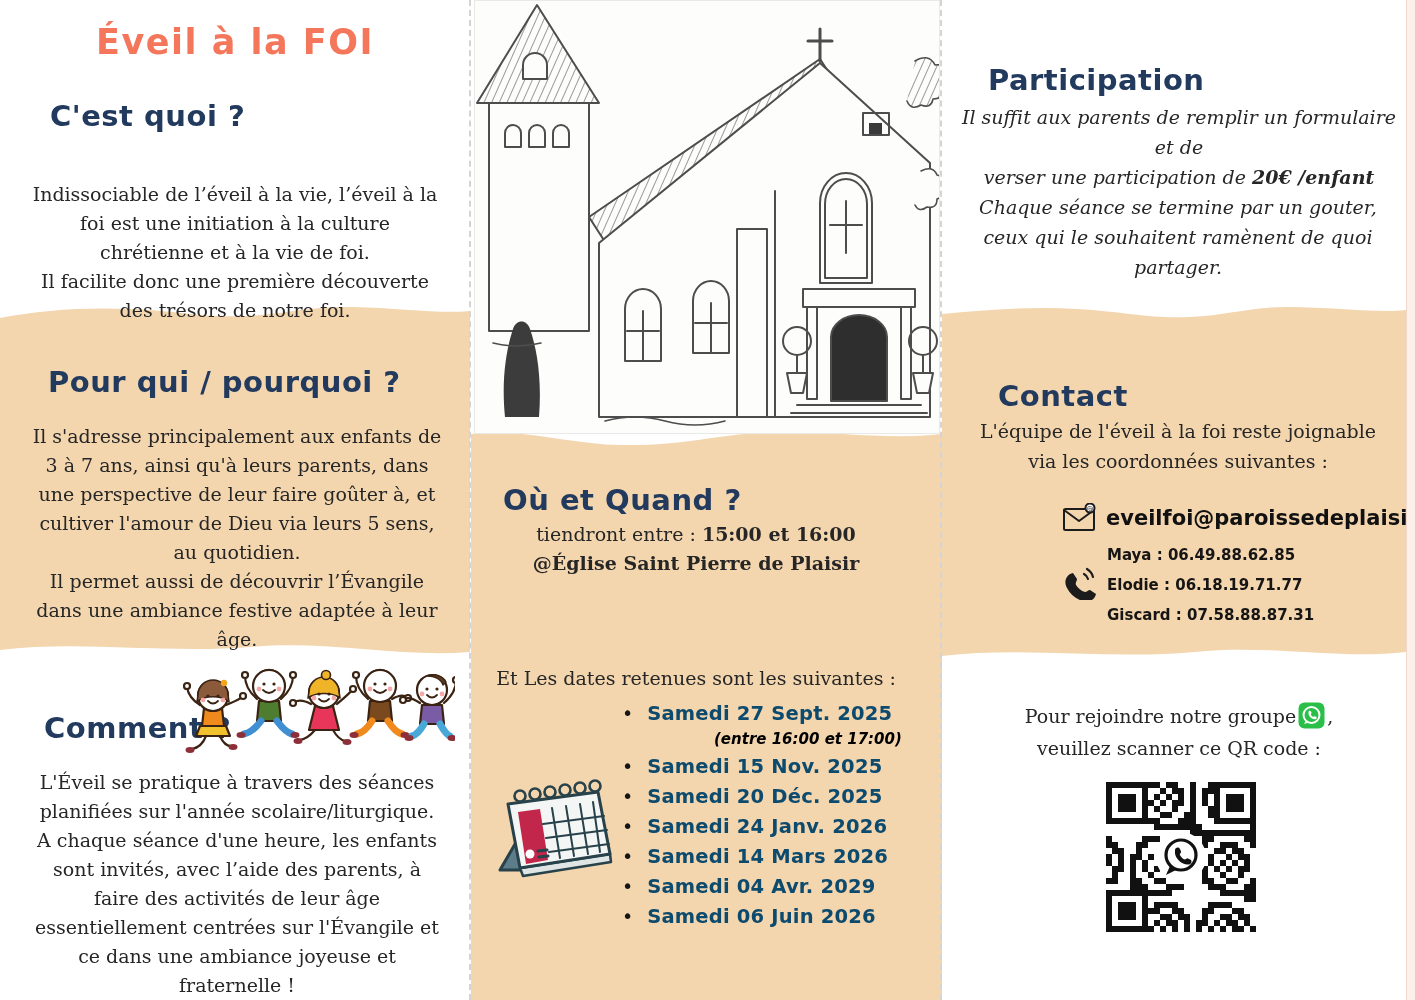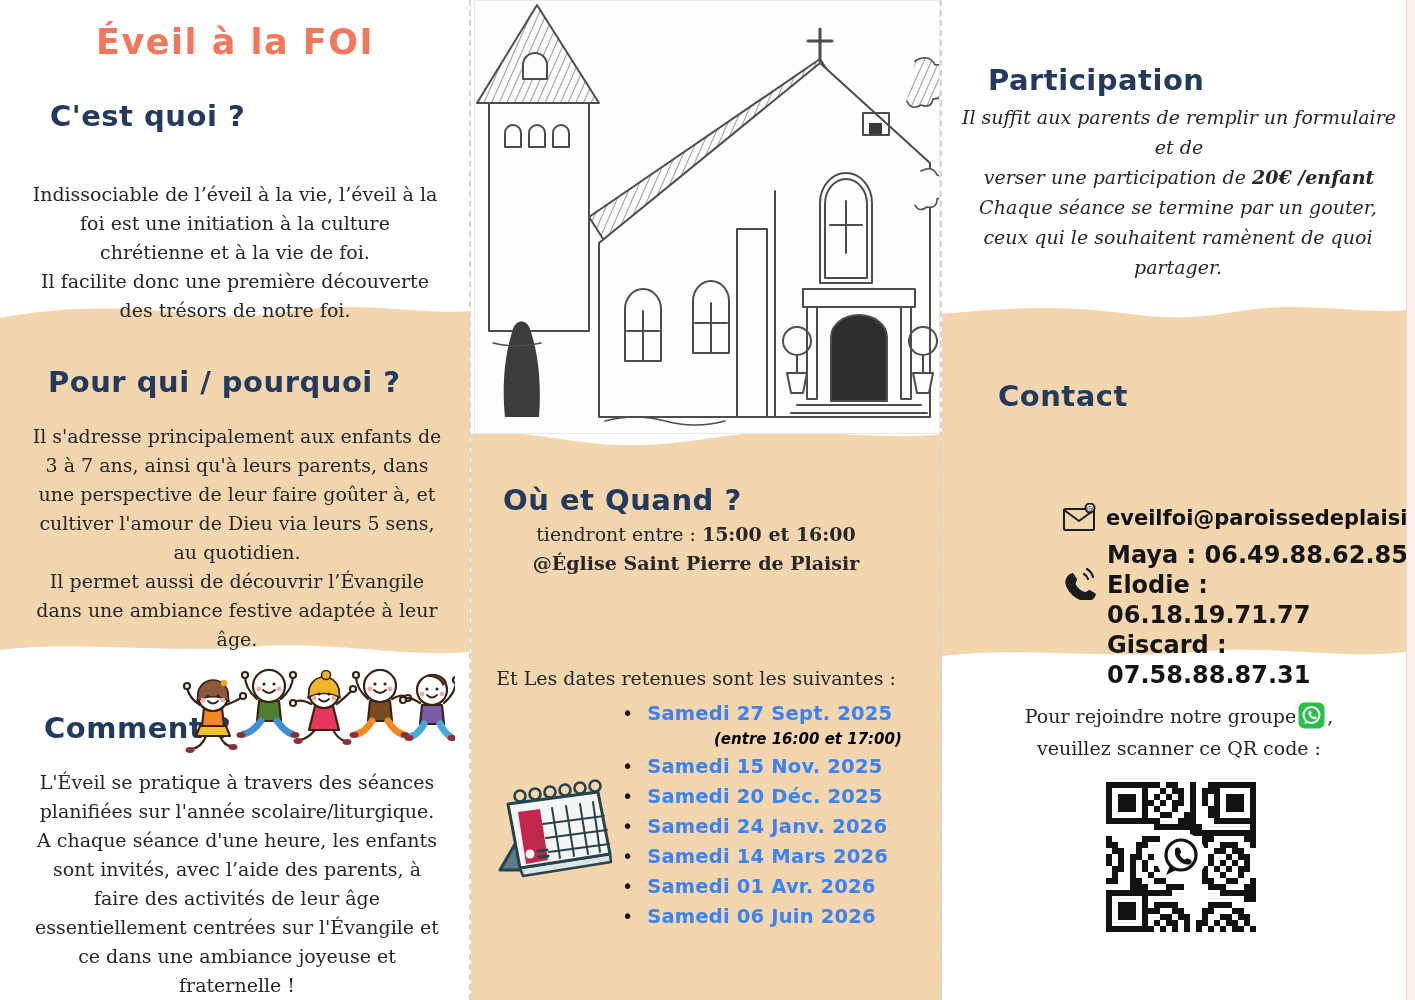--- a/index.html
+++ b/index.html
@@ -13,25 +13,25 @@
   .brand-title{font-family:"DejaVu Sans", sans-serif;font-weight:700;color:var(--coral,#f4765b);
                font-size:35px;letter-spacing:1.5px;}
   .body-text{font-size:19px;line-height:29px;}
   .italic-text{font-style:italic;font-size:19px;line-height:30px;}
   .fold-line{width:0;border-left:2px dashed #d4d4d4;height:1000px;top:0;}
   .page-edge{background:#fdf0ea;border-left:1px solid #f2d9cf;}
   .band-svg{display:block;}
   ul.dates{list-style:none;margin:0;padding:0;}
   ul.dates li{display:flex;align-items:baseline;margin-bottom:7px;}
   ul.dates .bullet{font-family:"DejaVu Sans",sans-serif;font-size:19px;margin-right:14px;color:#151515;}
-  ul.dates .dlabel{font-family:"DejaVu Sans",sans-serif;font-weight:700;font-size:19.5px;color:#3b82f6;
+  ul.dates .dlabel{font-family:"DejaVu Sans",sans-serif;font-weight:700;font-size:19.5px;color:#0c4a6e;
                    letter-spacing:.2px;}
   .date-note{font-family:"DejaVu Sans",sans-serif;font-weight:700;font-style:italic;font-size:15px;
              color:#000000;margin:-2px 0 7px 92px;}
-  .contact-line{font-family:"DejaVu Sans",sans-serif;font-weight:700;font-size:24px;color:#151515;
+  .contact-line{font-family:"DejaVu Sans",sans-serif;font-weight:700;font-size:15px;color:#151515;
                 line-height:30px;}
   .email-text{font-family:"DejaVu Sans",sans-serif;font-weight:700;font-size:21px;color:#111;}
   .qr-wrap{width:150px;height:150px;position:relative;background:#fff;}
   .wa-inline{display:inline-block;vertical-align:-6px;margin:0 2px;}
 </style>
 </head>
 <body>
 
 <div id="page">
 
@@ -286,21 +286,21 @@
     <li>
         <span class="bullet">•</span>
         <span class="dlabel">Samedi 24 Janv. 2026</span>
       </li>
     <li>
         <span class="bullet">•</span>
         <span class="dlabel">Samedi 14 Mars 2026</span>
       </li>
     <li>
         <span class="bullet">•</span>
-        <span class="dlabel">Samedi 01 Avr. 2026</span>
+        <span class="dlabel">Samedi 04 Avr. 2029</span>
       </li>
     <li>
         <span class="bullet">•</span>
         <span class="dlabel">Samedi 06 Juin 2026</span>
       </li>
   </ul>
 
   <svg class="abs band-svg" style="left:942px;top:300px;" width="464" height="362" viewBox="0 0 464 362">
     <path d="M0,14 C45,10 90,6 135,9 C185,12 210,19 248,17 C288,15 312,6 352,7 C400,8 438,13 464,10
              L464,352 C395,360 330,344 252,352 C170,360 80,346 0,356 Z" fill="#f3d5ae"></path>
@@ -309,20 +309,22 @@
   <div class="abs sec-heading" style="left:988px;top:56px;">Participation</div>
 
   <div class="abs italic-text center pre-line" style="left:958px;top:102px;width:442px;"><span>Il suffit aux parents de remplir un formulaire et de
 verser une participation de </span><b>20€ /enfant</b></div>
 
   <div class="abs italic-text center pre-line" style="left:952px;top:192px;width:452px;">Chaque séance se termine par un gouter,
 ceux qui le souhaitent ramènent de quoi partager.</div>
 
   <div class="abs sec-heading" style="left:998px;top:372px;">Contact</div>
 
+  <div class="abs body-text center pre-line" style="left:968px;top:416px;width:420px;line-height:30px;">L'équipe de l'éveil à la foi reste joignable
+via les coordonnées suivantes :</div>
 
   <svg class="abs" style="left:1062px;top:503px;" width="36" height="30" viewBox="0 0 36 30">
     <g stroke="#1c1c1c" stroke-width="2" fill="none" stroke-linecap="round" stroke-linejoin="round">
       <rect x="2" y="6" width="30" height="21" rx="1.5"></rect>
       <path d="M2,7 L17,18 L32,7"></path>
       <circle cx="28" cy="5" r="4.5" fill="#fff"></circle>
       <text x="28" y="8" font-size="7" font-family="DejaVu Sans, sans-serif" fill="#1c1c1c" stroke="none" text-anchor="middle">@</text>
     </g>
   </svg>
   <div class="abs email-text" style="left:1106px;top:506px;">eveilfoi@paroissedeplaisir.fr</div>

